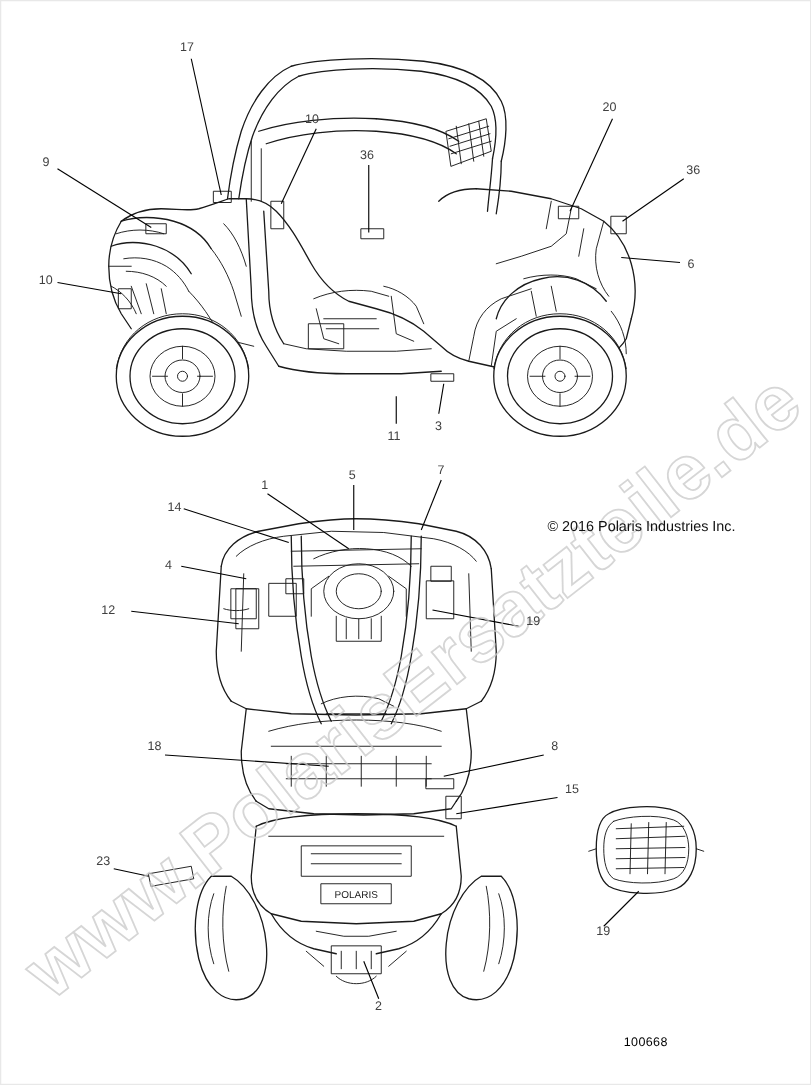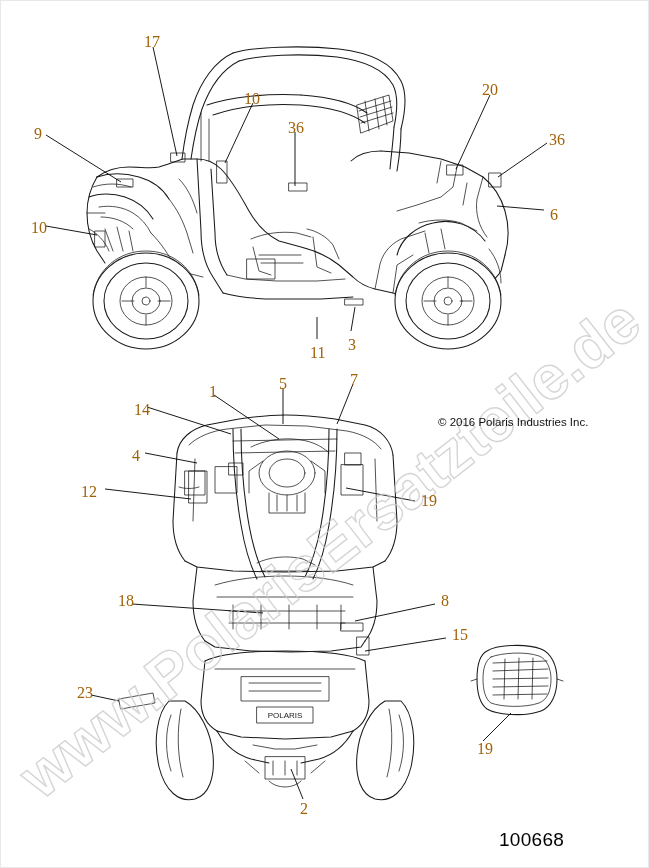--- a/index.html
+++ b/index.html
@@ -20,35 +20,35 @@
     box-sizing: border-box;
   }
   #artwork {
     position: absolute;
     left: 0; top: 0;
     width: 649px;
     height: 868px;
   }
   .callout {
     position: absolute;
-    font-size: 16px;
-    color: #a16207;
-    font-family: Liberation Serif, serif;
+    font-size: 10px;
+    color: #404040;
+    font-family: Liberation Sans, sans-serif;
     white-space: nowrap;
     line-height: 1;
   }
   .copyright {
     position: absolute;
     font-size: 11.5px;
     color: #111;
     white-space: nowrap;
   }
   .partnum {
     position: absolute;
-    font-size: 19px;
+    font-size: 10px;
     color: #000;
     letter-spacing: 0.3px;
   }
   .wm-text {
     font-family: "Liberation Sans", sans-serif;
     font-size: 62px;
     font-weight: bold;
     fill: none;
     stroke: #c9c9c9;
     stroke-width: 1.4;

